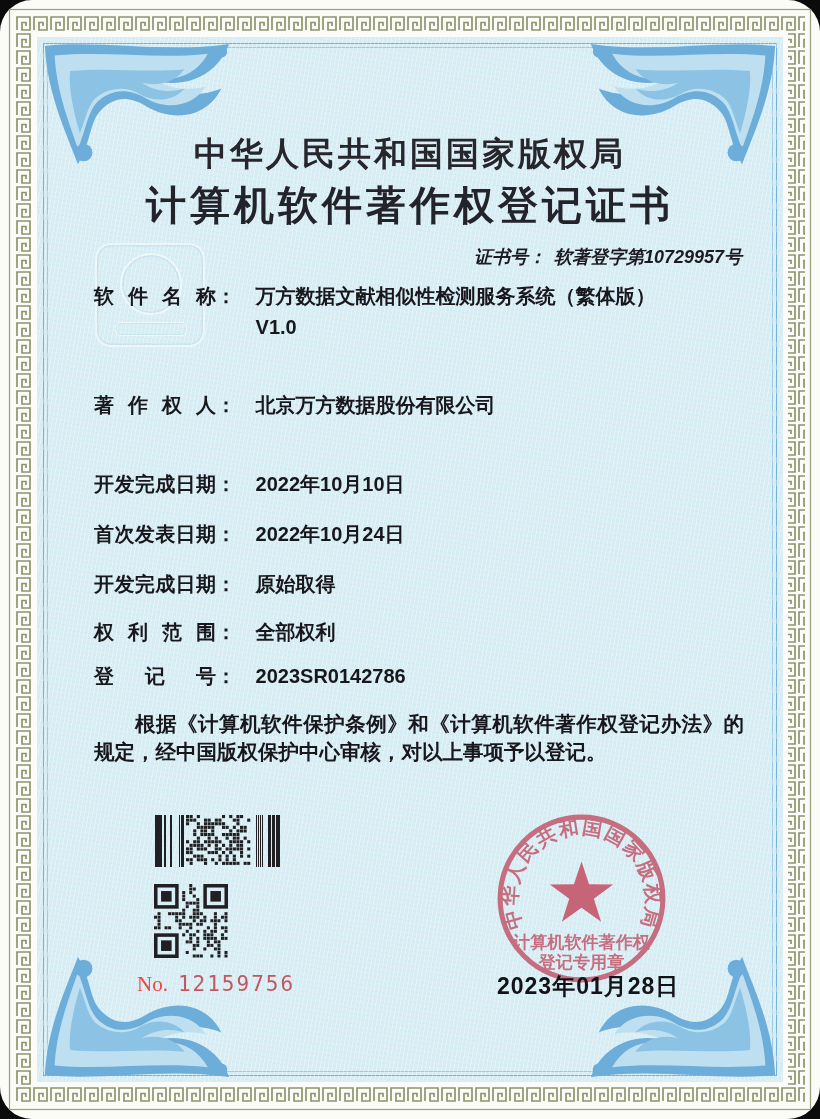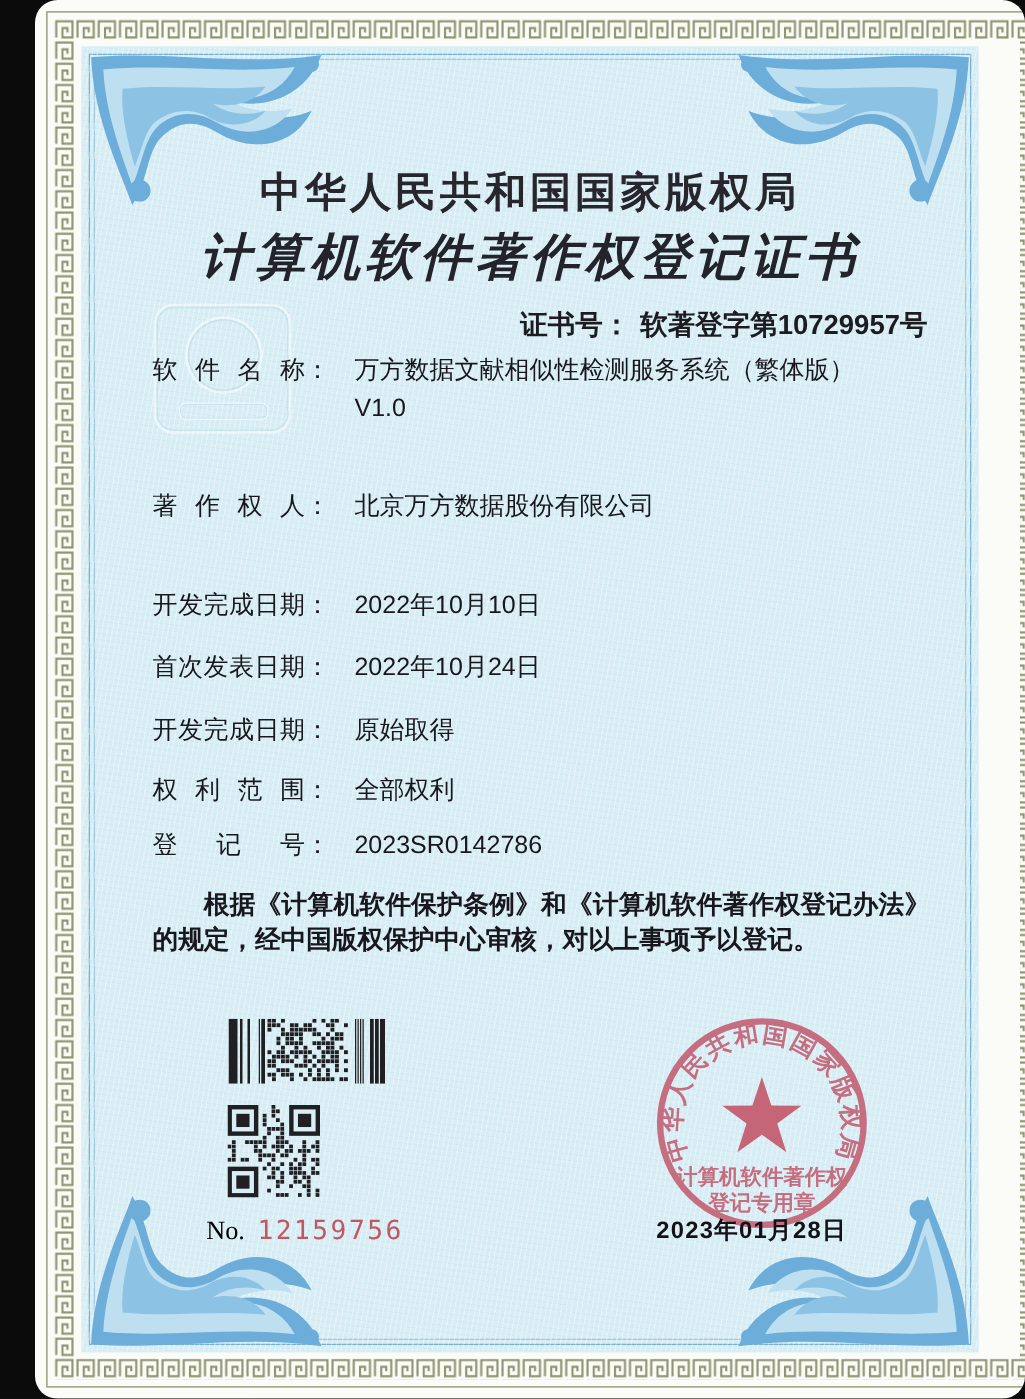--- a/index.html
+++ b/index.html
@@ -1,18 +1,18 @@
 <!DOCTYPE html>
 <html><head>
 <meta charset="utf-8">
 <style>
   html,body{margin:0;padding:0;background:#0b0b0b;}
   .stage{position:relative;width:820px;height:1119px;background:#0b0b0b;overflow:hidden;
          font-family:"Liberation Sans","DejaVu Sans",sans-serif;}
-  .sheet{position:absolute;inset:0;border-radius:18px;background:#fbfcf8;overflow:hidden;margin-left:28px;}
+  .sheet{position:absolute;inset:0;border-radius:32px;background:#fbfcf8;overflow:hidden;}
   .frame-svg{position:absolute;left:0;top:0;}
   .paper{position:absolute;inset:37px;background:#d9eef4;}
   .paper::before{content:"";position:absolute;inset:6px;border:1.5px solid #74b1d6;}
   .paper::after{content:"";position:absolute;inset:10px;border:1px solid #9ccae3;}
   .texture{position:absolute;inset:38px;pointer-events:none;opacity:.55;
     background:
       repeating-linear-gradient(100deg, rgba(255,255,255,.55) 0 1px, rgba(255,255,255,0) 1px 4px),
       repeating-linear-gradient(8deg, rgba(140,190,215,.16) 0 1px, rgba(255,255,255,0) 1px 5px);}
   .content{position:absolute;inset:0;}
   .ornament{position:absolute;width:196px;height:128px;}
@@ -24,36 +24,36 @@
     border:2px solid rgba(255,255,255,.9);box-shadow:inset 0 0 0 1.5px rgba(150,195,215,.45);opacity:.55;}
   .watermark .wm-circle{position:absolute;left:23px;top:8px;width:58px;height:58px;border-radius:50%;
     border:2px solid rgba(255,255,255,.95);box-shadow:inset 0 0 0 1.5px rgba(150,195,215,.45);}
   .watermark .wm-bar{position:absolute;left:18px;bottom:9px;width:70px;height:12px;border-radius:6px;
     border:1.5px solid rgba(255,255,255,.95);box-shadow:inset 0 0 0 1px rgba(150,195,215,.4);}
   .authority{position:absolute;left:0;right:0;top:132px;text-align:center;
     font-family:"Liberation Serif","DejaVu Serif",serif;font-weight:700;font-size:33px;
     letter-spacing:3px;color:#26262c;}
   .cert-title{position:absolute;left:0;right:0;top:178px;text-align:center;
     font-family:"Liberation Serif","DejaVu Serif",serif;font-weight:700;font-size:40px;
-    letter-spacing:4px;color:#23232b;font-style:italic;}
-  .certno{position:absolute;right:78px;top:245px;font-size:22px;font-weight:700;color:#1b1b21;}
+    letter-spacing:4px;color:#23232b;}
+  .certno{position:absolute;right:78px;top:245px;font-size:18px;font-weight:700;color:#1b1b21;font-style:italic;}
   .certno .lbl{margin-right:8px;}
-  .field{position:absolute;left:94px;right:78px;font-weight:400;color:#17171d;font-size:20px;line-height:31px;}
+  .field{position:absolute;left:94px;right:78px;font-weight:700;color:#17171d;font-size:20px;line-height:31px;}
   .flabel{display:inline-block;width:122px;text-align:justify;text-align-last:justify;vertical-align:top;}
   .fcolon{display:inline-block;vertical-align:top;}
   .fvalue{display:inline-block;vertical-align:top;padding-left:14px;max-width:520px;}
   .statement{position:absolute;left:94px;right:76px;top:710px;font-size:20.5px;line-height:28px;
     font-weight:700;color:#17171d;text-indent:2em;text-align:justify;}
   .barcode{position:absolute;left:154px;top:815px;}
   .qrcode{position:absolute;left:154px;top:884px;}
   .serial{position:absolute;left:137px;top:972px;font-size:21px;}
-  .serial .no-lbl{font-family:"Liberation Serif","DejaVu Serif",serif;color:#000000;font-weight:400;margin-right:10px;}
+  .serial .no-lbl{font-family:"Liberation Serif","DejaVu Serif",serif;color:#ef4444;font-weight:400;margin-right:10px;}
   .serial .no-val{font-family:"DejaVu Sans Mono","Liberation Mono",monospace;color:#c25661;letter-spacing:2px;}
   .seal{position:absolute;left:489px;top:806px;opacity:.84;}
-  .issue-date{position:absolute;left:497px;top:971px;font-size:19px;font-weight:700;color:#121217;letter-spacing:1px;}
+  .issue-date{position:absolute;left:497px;top:971px;font-size:23px;font-weight:700;color:#121217;letter-spacing:1px;}
 </style>
 </head>
 <body>
 
 <div class="stage">
   <div class="sheet">
 
     <svg class="frame-svg" width="820" height="1119" viewBox="0 0 820 1119">
       <defs>
         <pattern id="gk" width="17" height="17" patternUnits="userSpaceOnUse" patternTransform="translate(15,15)">

